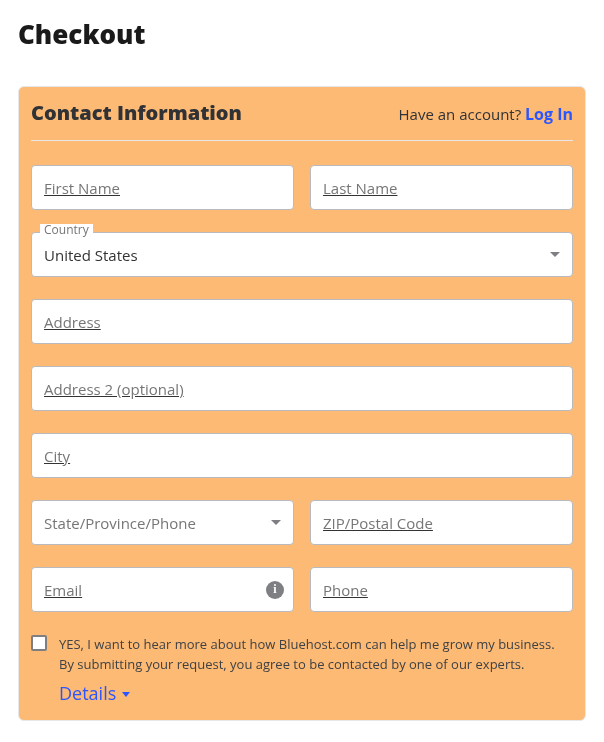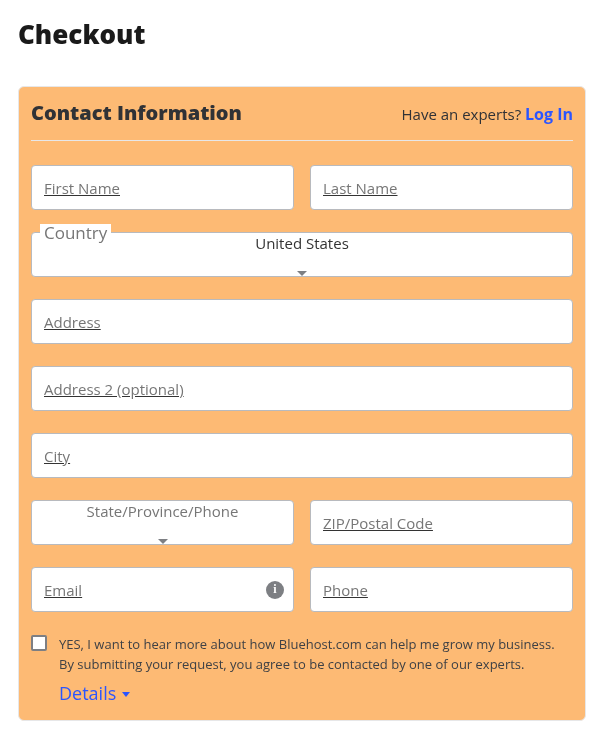--- a/index.html
+++ b/index.html
@@ -76,42 +76,41 @@
     }
     .text-field::placeholder {
       color: #767676;
     }
     .floating-label {
       position: absolute;
       top: -8px;
       left: 9px;
       background: #fff;
       padding: 0 4px;
-      font-size: 17px;
+      font-size: 12px;
       color: #767676;
       line-height: 1;
     }
     .select-placeholder .select-value {
       color: #767676;
     }
     .select-value {
       font-size: 15px;
     }
     .select-display {
       display: flex;
       align-items: center;
       justify-content: space-between;
       height: 45px;
       width: 100%;
       border: 1px solid #b8babe;
       border-radius: 4px;
       padding: 0 12px;
       background: #fff;
       cursor: pointer;
-      flex-direction: column;
     }
     .chevron-down {
       width: 0;
       height: 0;
       border-left: 5px solid transparent;
       border-right: 5px solid transparent;
       border-top: 5px solid #7d7f83;
     }
     .info-icon {
       position: absolute;
@@ -173,21 +172,21 @@
 </head>
 <body>
 
 <div class="page">
   <h1 class="page-title">Checkout</h1>
 
   <div class="card">
     <div class="card-header">
       <div class="section-title">Contact Information</div>
       <div>
-        <span class="account-q">Have an experts? </span><span class="login-link">Log In</span>
+        <span class="account-q">Have an account? </span><span class="login-link">Log In</span>
       </div>
     </div>
 
     <div class="row">
       <div class="field-wrap">
         <input type="text" class="text-field" placeholder="First Name" style="">
       </div>
       <div class="field-wrap">
         <input type="text" class="text-field" placeholder="Last Name" style="">
       </div>

